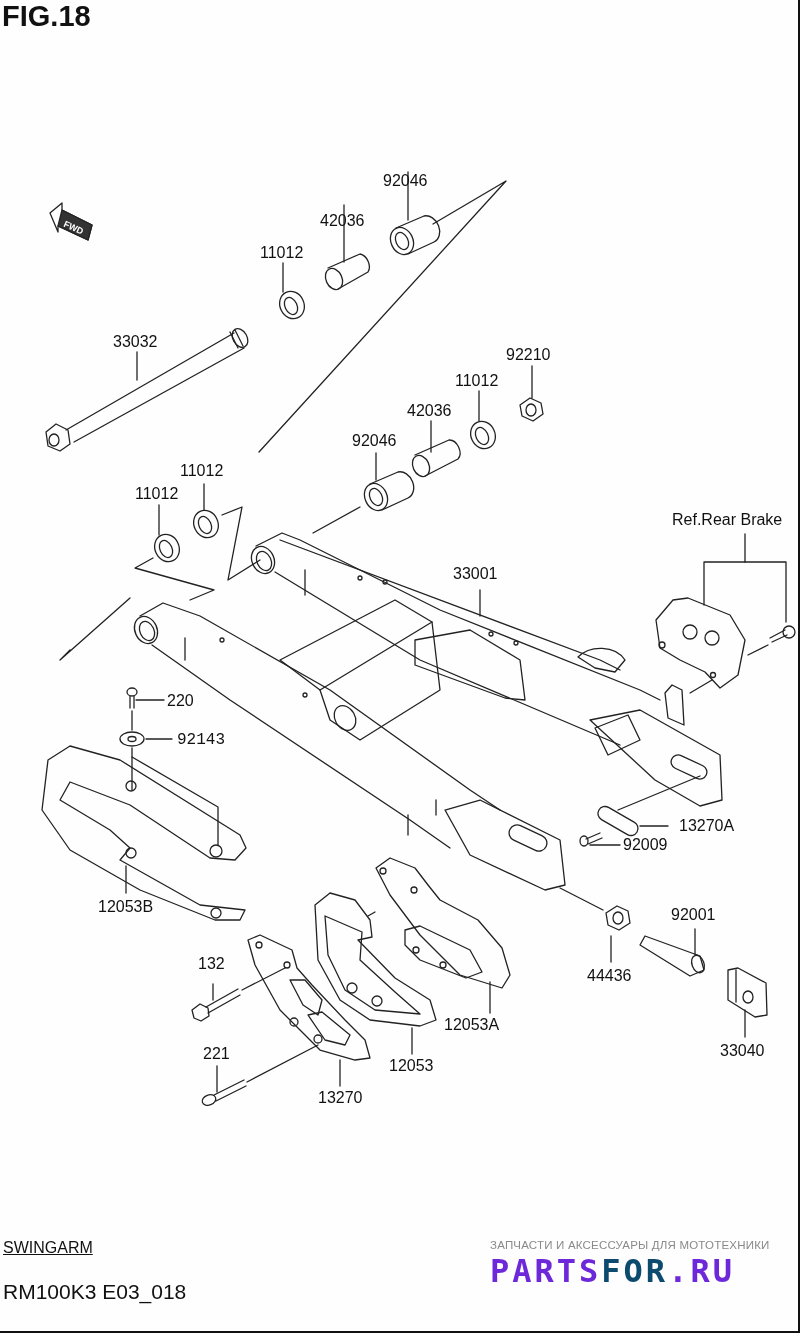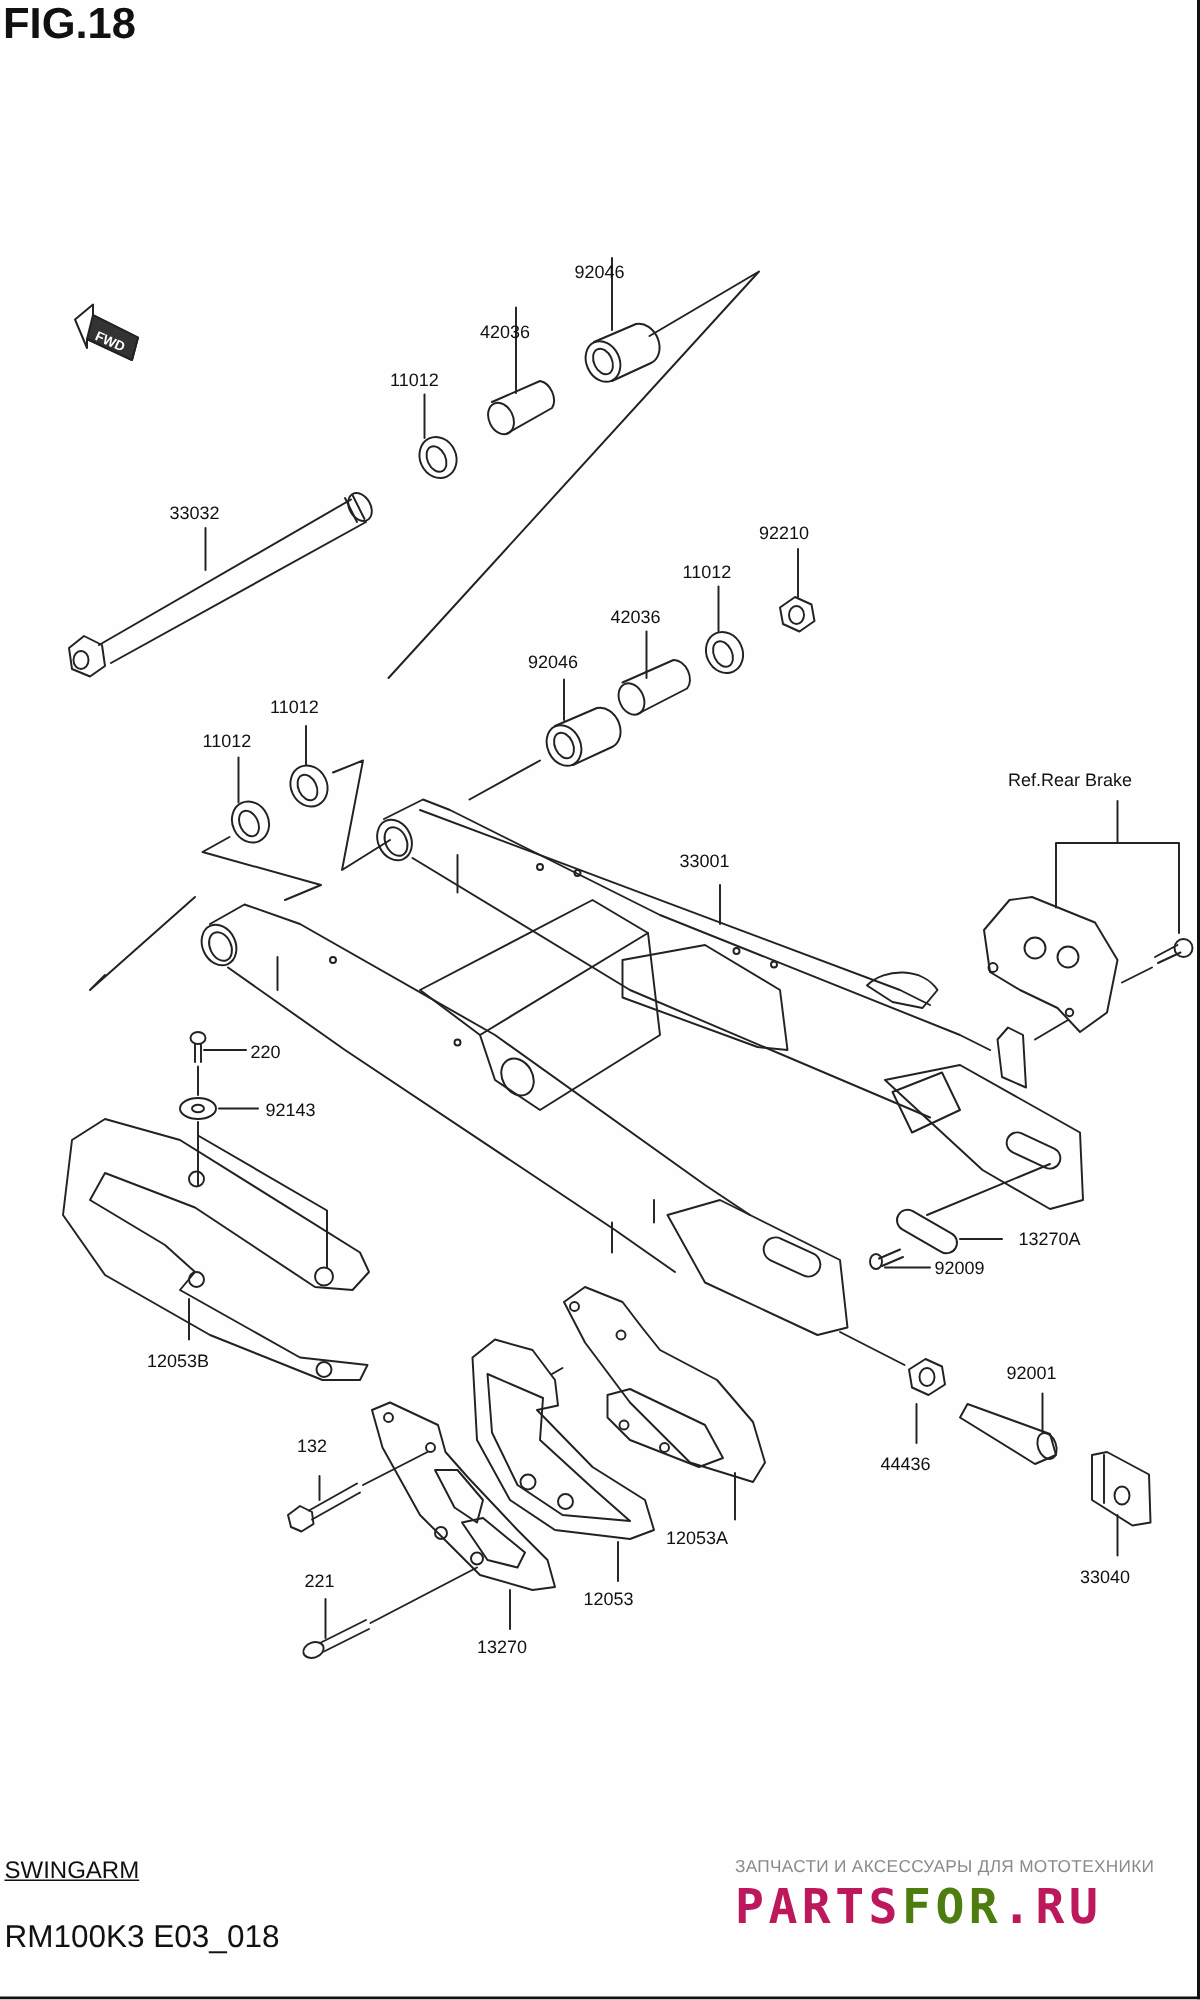--- a/index.html
+++ b/index.html
@@ -1,25 +1,25 @@
 <!DOCTYPE html>
 <html><head>
 <meta charset="utf-8">
 <style>
   html,body{margin:0;padding:0;background:#fff;}
   #page{position:relative;width:800px;height:1333px;background:#fdfefd;overflow:hidden;border-right:2px solid #111;border-bottom:2px solid #111;box-sizing:border-box;font-family:"Liberation Sans",sans-serif;color:#111;}
   .fig-title{position:absolute;left:2px;top:0px;font-size:29px;font-weight:bold;letter-spacing:0px;}
   svg#diagram{position:absolute;left:0;top:0;}
-  .lbl{position:absolute;font-size:12px;line-height:18px;white-space:nowrap;}
+  .lbl{position:absolute;font-size:16px;line-height:18px;white-space:nowrap;}
   .footer-code{position:absolute;left:3px;top:1280px;font-size:21px;}
   .footer-name{position:absolute;left:3px;top:1239px;font-size:16px;text-decoration:underline;}
   .wm-line1{position:absolute;left:490px;top:1239px;font-size:11.5px;color:#8a8a8a;letter-spacing:0.2px;}
   .wm-logo{position:absolute;left:490px;top:1252px;font-size:32px;font-weight:bold;letter-spacing:3px;font-family:"DejaVu Sans Mono",monospace;}
-  .wm-red{color:#be185d;}
-  .wm-grey{color:#4d7c0f;}
+  .wm-red{color:#6d28d9;}
+  .wm-grey{color:#0c4a6e;}
 </style>
 </head>
 <body>
 
 <div id="page">
 
   <div class="fig-title">FIG.18</div>
 
   <svg id="diagram" width="800" height="1333" viewBox="0 0 800 1333" fill="none" stroke="#222" stroke-width="1.3" stroke-linejoin="round" stroke-linecap="round">
 
@@ -271,21 +271,21 @@
   <div class="lbl" style="left:113px;top:333px;">33032</div>
   <div class="lbl" style="left:506px;top:346px;">92210</div>
   <div class="lbl" style="left:455px;top:372px;">11012</div>
   <div class="lbl" style="left:407px;top:402px;">42036</div>
   <div class="lbl" style="left:352px;top:432px;">92046</div>
   <div class="lbl" style="left:135px;top:485px;">11012</div>
   <div class="lbl" style="left:180px;top:462px;">11012</div>
   <div class="lbl" style="left:453px;top:565px;">33001</div>
   <div class="lbl" style="left:672px;top:511px;">Ref.Rear Brake</div>
   <div class="lbl" style="left:167px;top:692px;">220</div>
-  <div class="lbl" style="left:177px;top:731px;">92143</div>
+  <div class="lbl" style="left:177px;top:731px;font-family:Liberation Mono, monospace;">92143</div>
   <div class="lbl" style="left:679px;top:817px;">13270A</div>
   <div class="lbl" style="left:623px;top:836px;">92009</div>
   <div class="lbl" style="left:98px;top:898px;">12053B</div>
   <div class="lbl" style="left:671px;top:906px;">92001</div>
   <div class="lbl" style="left:587px;top:967px;">44436</div>
   <div class="lbl" style="left:198px;top:955px;">132</div>
   <div class="lbl" style="left:444px;top:1016px;">12053A</div>
   <div class="lbl" style="left:203px;top:1045px;">221</div>
   <div class="lbl" style="left:389px;top:1057px;">12053</div>
   <div class="lbl" style="left:318px;top:1089px;">13270</div>

